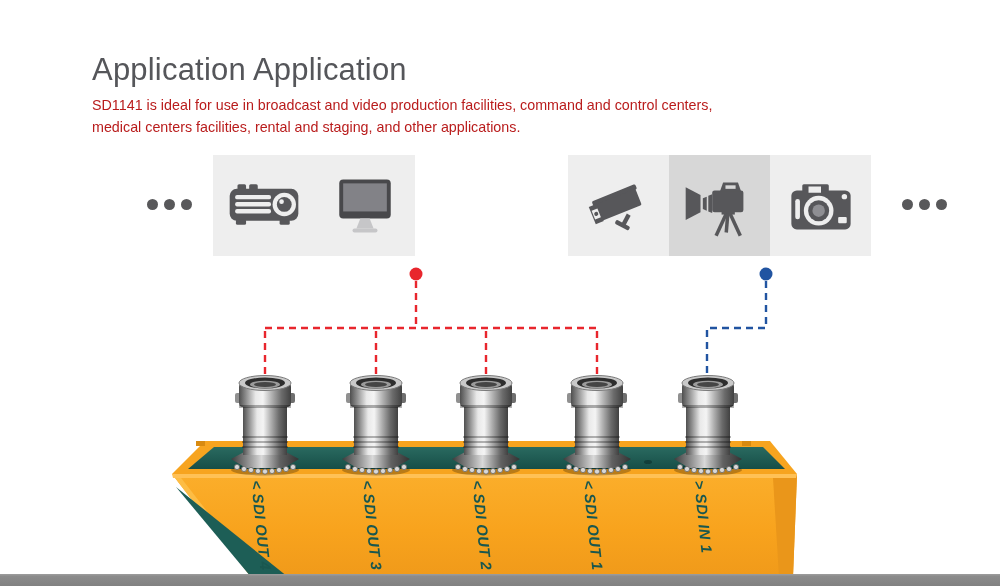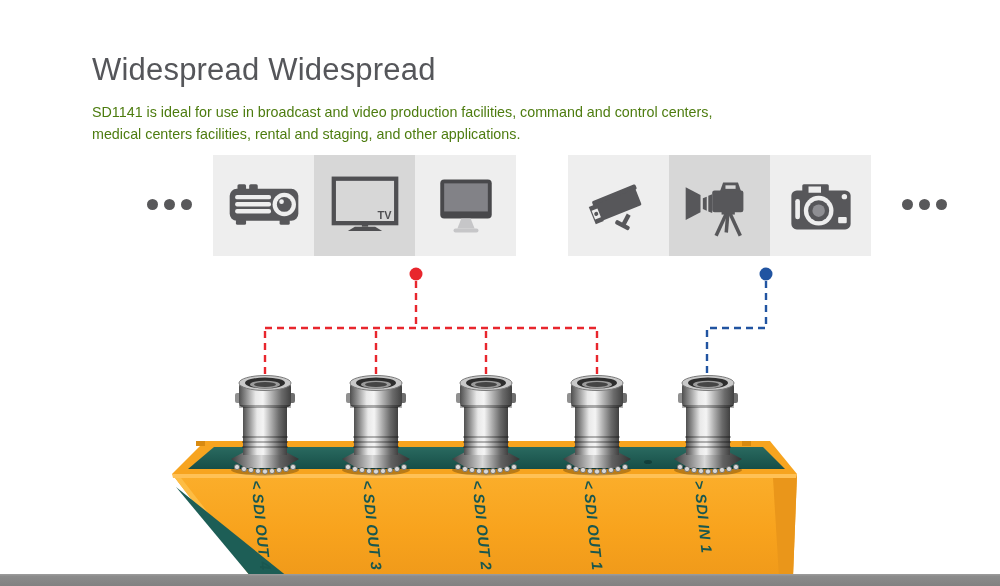--- a/index.html
+++ b/index.html
@@ -6,21 +6,21 @@
   body{
     width:1000px;height:586px;position:relative;overflow:hidden;
     background:#ffffff;font-family:"Liberation Sans",sans-serif;
   }
   
   .hdr{position:absolute;left:92px;top:52px;width:760px;}
   .hdr-title{
     font-size:31px;font-weight:300;color:#55565a;letter-spacing:.2px;
     font-family:"Liberation Sans",sans-serif;
   }
-  .hdr-desc{margin-top:14px;font-size:14.3px;line-height:21.5px;color:#4d7c0f;}
+  .hdr-desc{margin-top:7px;font-size:14.3px;line-height:21.5px;color:#b91c1c;}
   
   .tile-row{position:absolute;top:155px;display:flex;}
   .tile-row.left{left:213px;}
   .tile-row.right{left:568px;}
   .tile{width:101px;height:101px;display:flex;align-items:center;justify-content:center;background:#eeeeee;}
   .tile.dark{background:#d7d7d7;}
   .devicon{width:78px;height:78px;display:block;}
   .dots{position:absolute;top:199px;display:flex;gap:6px;}
   .dots.left{left:147px;}
   .dots.right{left:902px;}
@@ -29,21 +29,21 @@
   .scene{position:absolute;left:0;top:0;width:1000px;height:586px;pointer-events:none;}
   .port-label{
     font-family:"Liberation Sans",sans-serif;font-weight:bold;font-style:italic;
     font-size:15px;letter-spacing:.4px;fill:#19574f;
   }
 </style>
 </head>
 <body>
 
 <div class="hdr">
-  <div class="hdr-title">Widespread Widespread</div>
+  <div class="hdr-title">Application Application</div>
   <div class="hdr-desc">
     <div>SD1141 is ideal for use in broadcast and video production facilities, command and control centers,</div>
     <div>medical centers facilities, rental and staging, and other applications.</div>
   </div>
 </div>
 
 <div class="dots left">
   <span class="dot"></span>
   <span class="dot"></span>
   <span class="dot"></span>
@@ -65,28 +65,20 @@
         <rect x="70" y="67" width="13" height="7" rx="2"></rect>
       </g>
       <g fill="#eeeeee">
         <rect x="13" y="36" width="46" height="5.5" rx="2.5"></rect>
         <rect x="13" y="45" width="46" height="5.5" rx="2.5"></rect>
         <rect x="13" y="54" width="46" height="5.5" rx="2.5"></rect>
       </g>
       <circle cx="76" cy="48" r="15" fill="#eeeeee"></circle>
       <circle cx="76" cy="48" r="9.5" fill="#57575a"></circle>
       <circle cx="72.5" cy="44.5" r="3" fill="#eeeeee"></circle>
-    </svg>
-  </div>
-  <div class="tile dark">
-    <svg class="devicon" viewBox="0 0 100 100">
-      <rect x="10" y="15" width="80" height="57" fill="none" stroke="#4f4f52" stroke-width="5.5"></rect>
-      <text x="84" y="67" text-anchor="end" font-size="14" font-weight="bold" fill="#4f4f52">TV</text>
-      <rect x="46" y="72" width="8" height="4.5" fill="#4f4f52"></rect>
-      <polygon points="28,82 72,82 63,76.5 37,76.5" fill="#4f4f52"></polygon>
     </svg>
   </div>
   <div class="tile">
     <svg class="devicon" viewBox="0 0 100 100">
       <rect x="17" y="16" width="66" height="50" rx="5" fill="#48484b"></rect>
       <rect x="22" y="21" width="56" height="36" fill="#828287"></rect>
       <polygon points="44,66 56,66 61,79 39,79" fill="#c6c6c8"></polygon>
       <rect x="34" y="79" width="32" height="5" rx="2.5" fill="#c6c6c8"></rect>
     </svg>
   </div>

